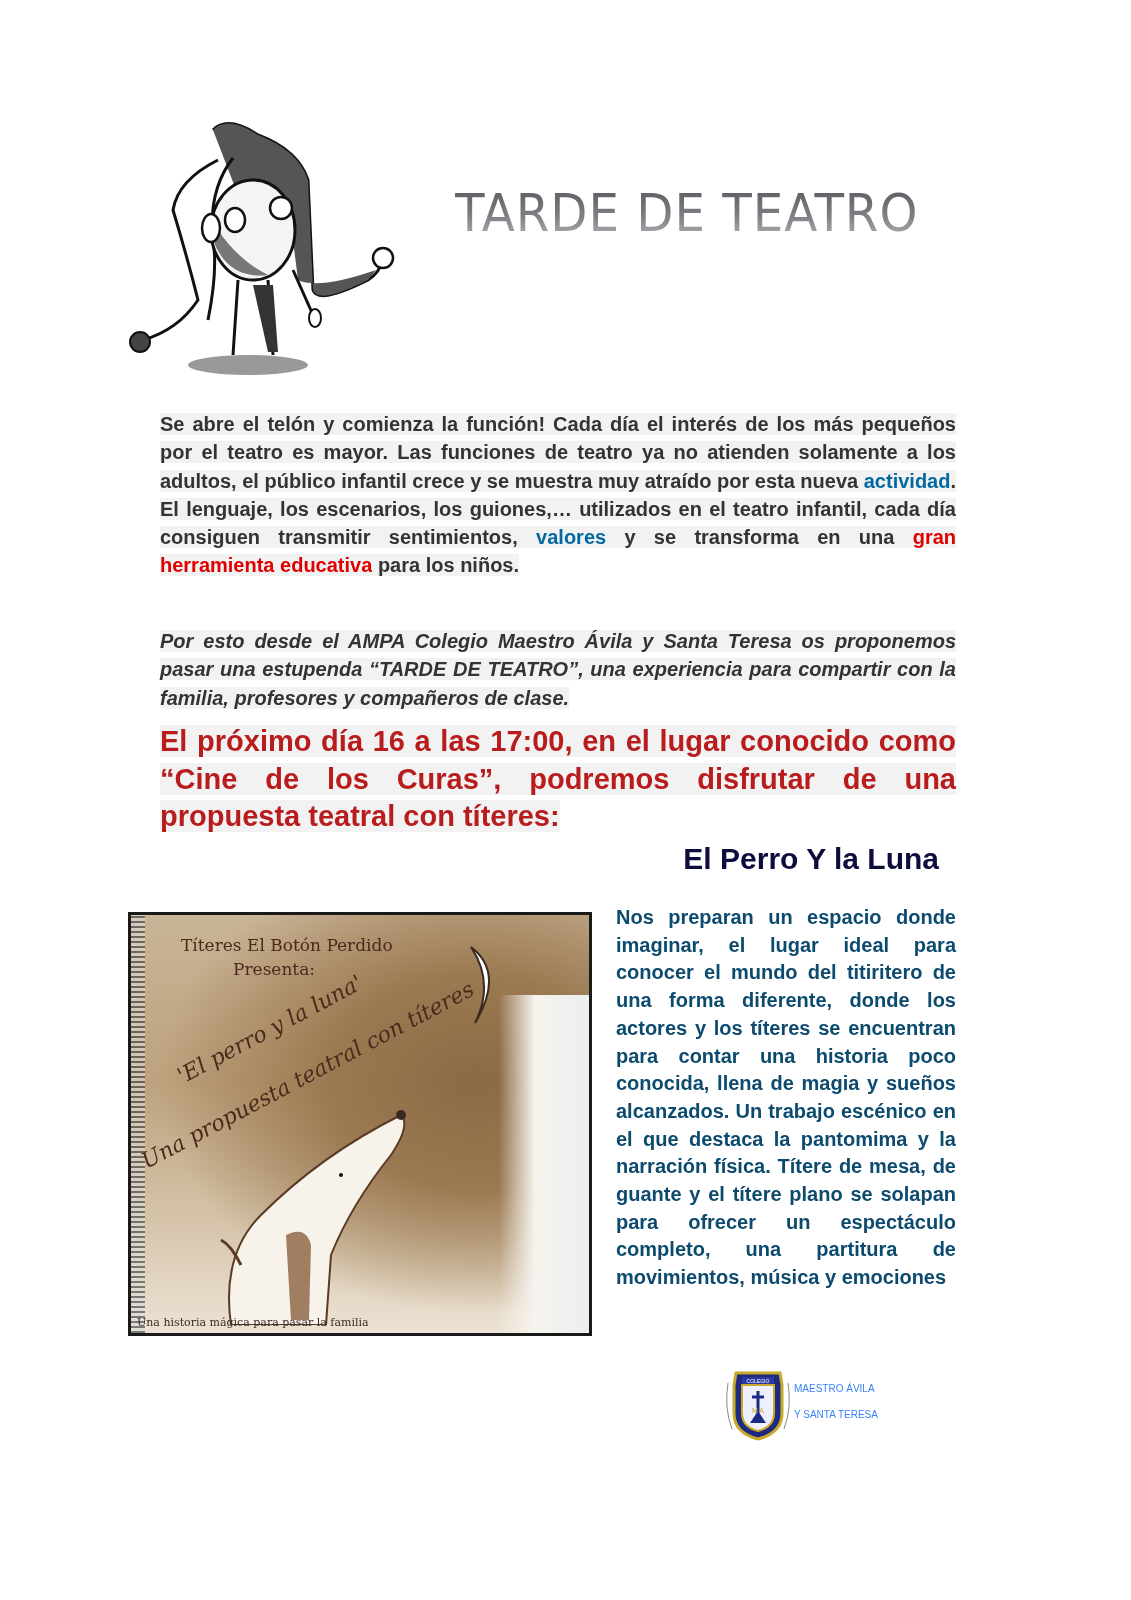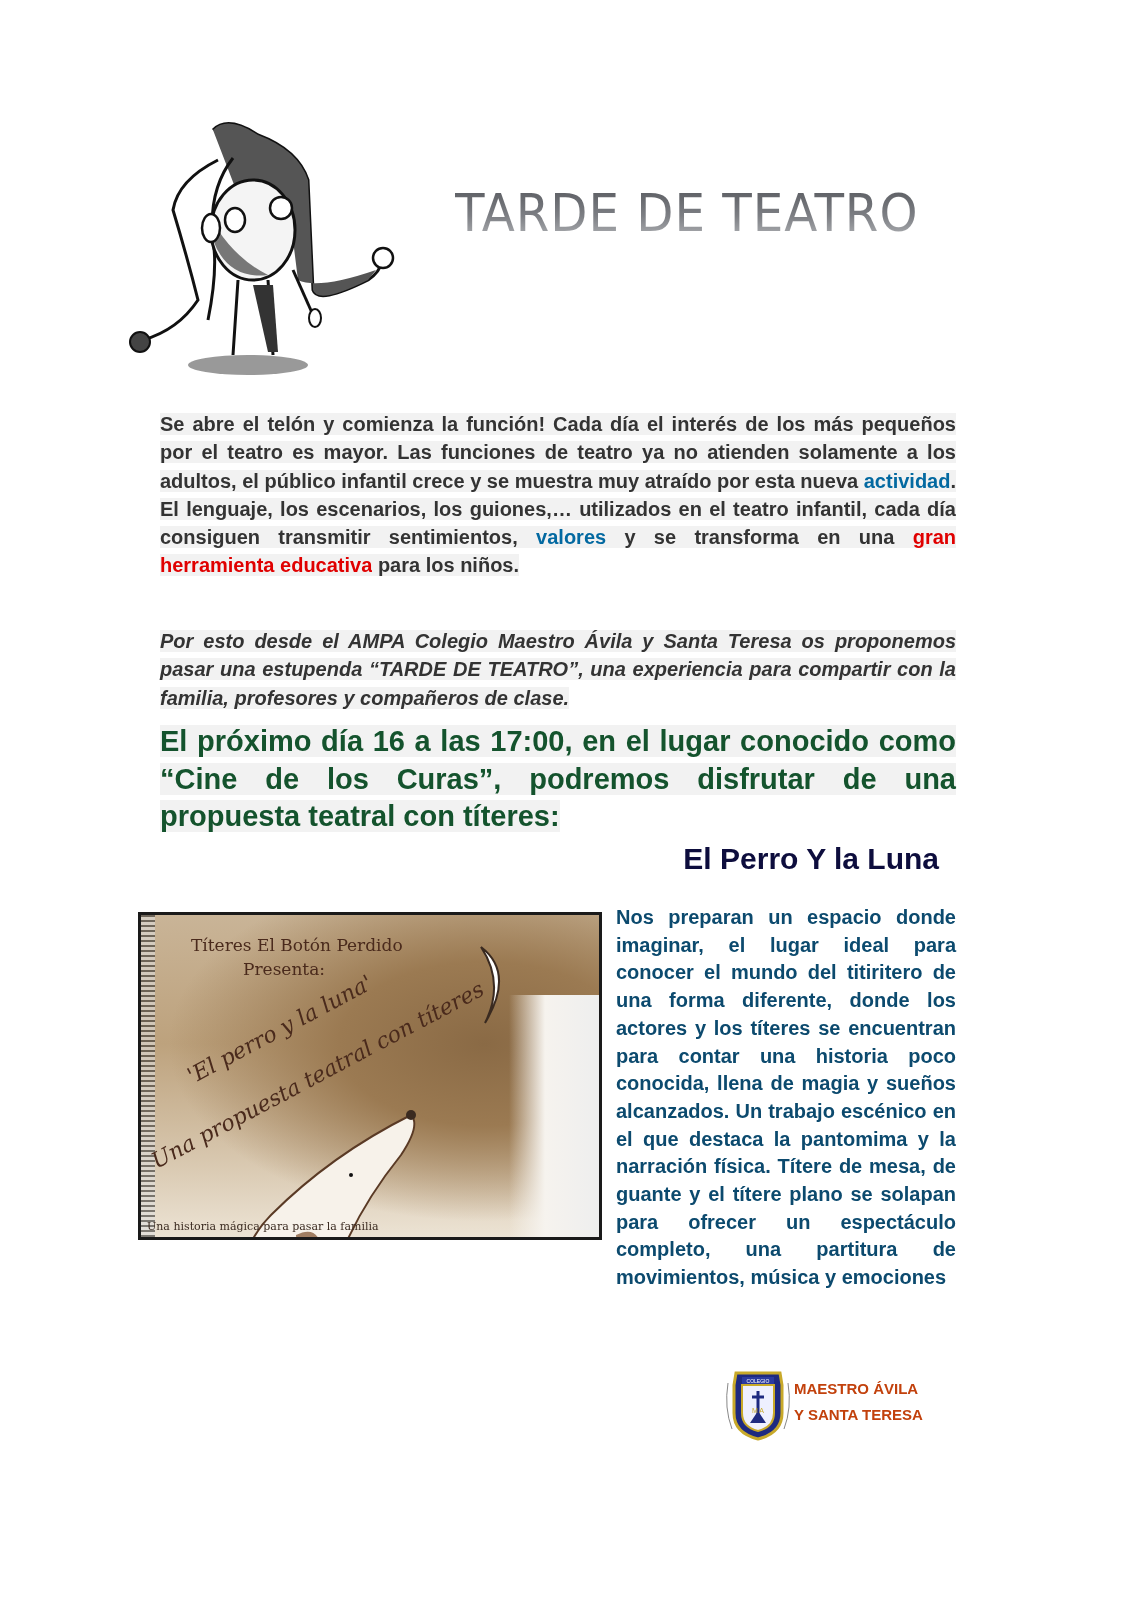--- a/index.html
+++ b/index.html
@@ -11,29 +11,29 @@
   .title { position: absolute; left: 455px; top: 183px; font-family: "DejaVu Sans", sans-serif;
            font-size: 52px; letter-spacing: 1px; font-weight: normal;
            background: linear-gradient(180deg, #55575c 0%, #7d7f84 55%, #b8babd 100%);
            -webkit-background-clip: text; background-clip: text; color: transparent;
            transform: scaleX(0.93); transform-origin: left; white-space: nowrap; }
 
   .para { position: absolute; left: 160px; width: 796px; font-weight: bold; color: #333333;
           text-align: justify; }
   .p1 { top: 410px; font-size: 20px; line-height: 28.3px; }
   .p2 { top: 627px; font-size: 20px; line-height: 28.3px; font-style: italic; }
-  .p3 { top: 723px; font-size: 29px; line-height: 37.5px; color: #14532d; }
+  .p3 { top: 723px; font-size: 29px; line-height: 37.5px; color: #b91c1c; }
   .hl { background: #f2f2f2; box-decoration-break: clone; -webkit-box-decoration-break: clone; }
   .blue { color: #0369a1; }
   .red { color: #e00000; }
 
   .show-title { position: absolute; right: 192px; top: 842px; font-size: 30px; font-weight: bold;
                 color: #0d0d3d; white-space: nowrap; }
 
-  .poster { position: absolute; left: 138px; top: 912px; width: 464px; height: 328px;
+  .poster { position: absolute; left: 128px; top: 912px; width: 464px; height: 424px;
             border: 3px solid #1a1a1a; box-sizing: border-box; overflow: hidden;
             background:
               radial-gradient(ellipse at 75% 40%, #8a6a45 0%, #9b7a52 30%, rgba(155,122,82,0) 65%),
               linear-gradient(180deg, #c9b497 0%, #bda27d 40%, #d7c6ad 75%, #ece3d4 100%); }
   .poster .edge-r { position: absolute; right: 0; top: 80px; width: 90px; height: 340px;
             background: linear-gradient(90deg, rgba(255,255,255,0) 0%, #f6f3ee 40%, #eeeeee 100%); }
   .poster .edge-l { position: absolute; left: 0; top: 0; width: 14px; height: 100%;
             background: repeating-linear-gradient(0deg, #333 0 2px, #ddd 2px 5px); opacity: .6; }
   .poster .txt { position: absolute; font-family: "DejaVu Serif", serif; color: #4a2a1c; }
   .poster .t1 { left: 50px; top: 20px; font-size: 17px; }
@@ -42,21 +42,21 @@
   .poster .t4 { left: 12px; top: 235px; font-size: 22px; font-style: italic; transform: rotate(-28deg); transform-origin: left; white-space: nowrap; }
   .poster .t5 { left: 6px; bottom: 4px; font-size: 11px; color: #3a2a20; }
   .poster .moon { position: absolute; left: 330px; top: 28px; width: 44px; height: 84px; }
   .poster .dog { position: absolute; left: 70px; top: 180px; width: 230px; height: 230px; }
 
   .desc { position: absolute; left: 616px; top: 904px; width: 340px; font-size: 20px;
           line-height: 27.7px; font-weight: bold; color: #0c4a6e; text-align: justify; }
 
   .logo { position: absolute; left: 722px; top: 1363px; display: flex; align-items: center; }
   .crest { width: 72px; height: 78px; }
-  .logo-text { margin-left: 0px; font-weight: bold; font-size: 15px; line-height: 26px; color: #c2410c; }
+  .logo-text { margin-left: 0px; font-weight: normal; font-size: 10px; line-height: 26px; color: #3b82f6; }
 </style>
 </head>
 <body>
 
 <div class="jester">
   <svg viewBox="0 0 300 290" width="300" height="290">
     <ellipse cx="130" cy="275" rx="60" ry="10" fill="#555" opacity=".6"></ellipse>
     <path d="M95 40 Q110 25 140 45 Q180 60 190 90 L195 200 Q200 215 250 190 Q265 180 262 170" fill="none" stroke="#111" stroke-width="3"></path>
     <path d="M95 40 Q110 25 140 45 Q180 60 190 90 L195 200 Q200 215 250 190 L258 180 Q200 200 180 190 L170 110 Q150 100 120 105 Z" fill="#555"></path>
     <path d="M100 70 Q60 90 55 120 Q70 170 80 210 Q60 240 25 250" fill="none" stroke="#111" stroke-width="3"></path>

